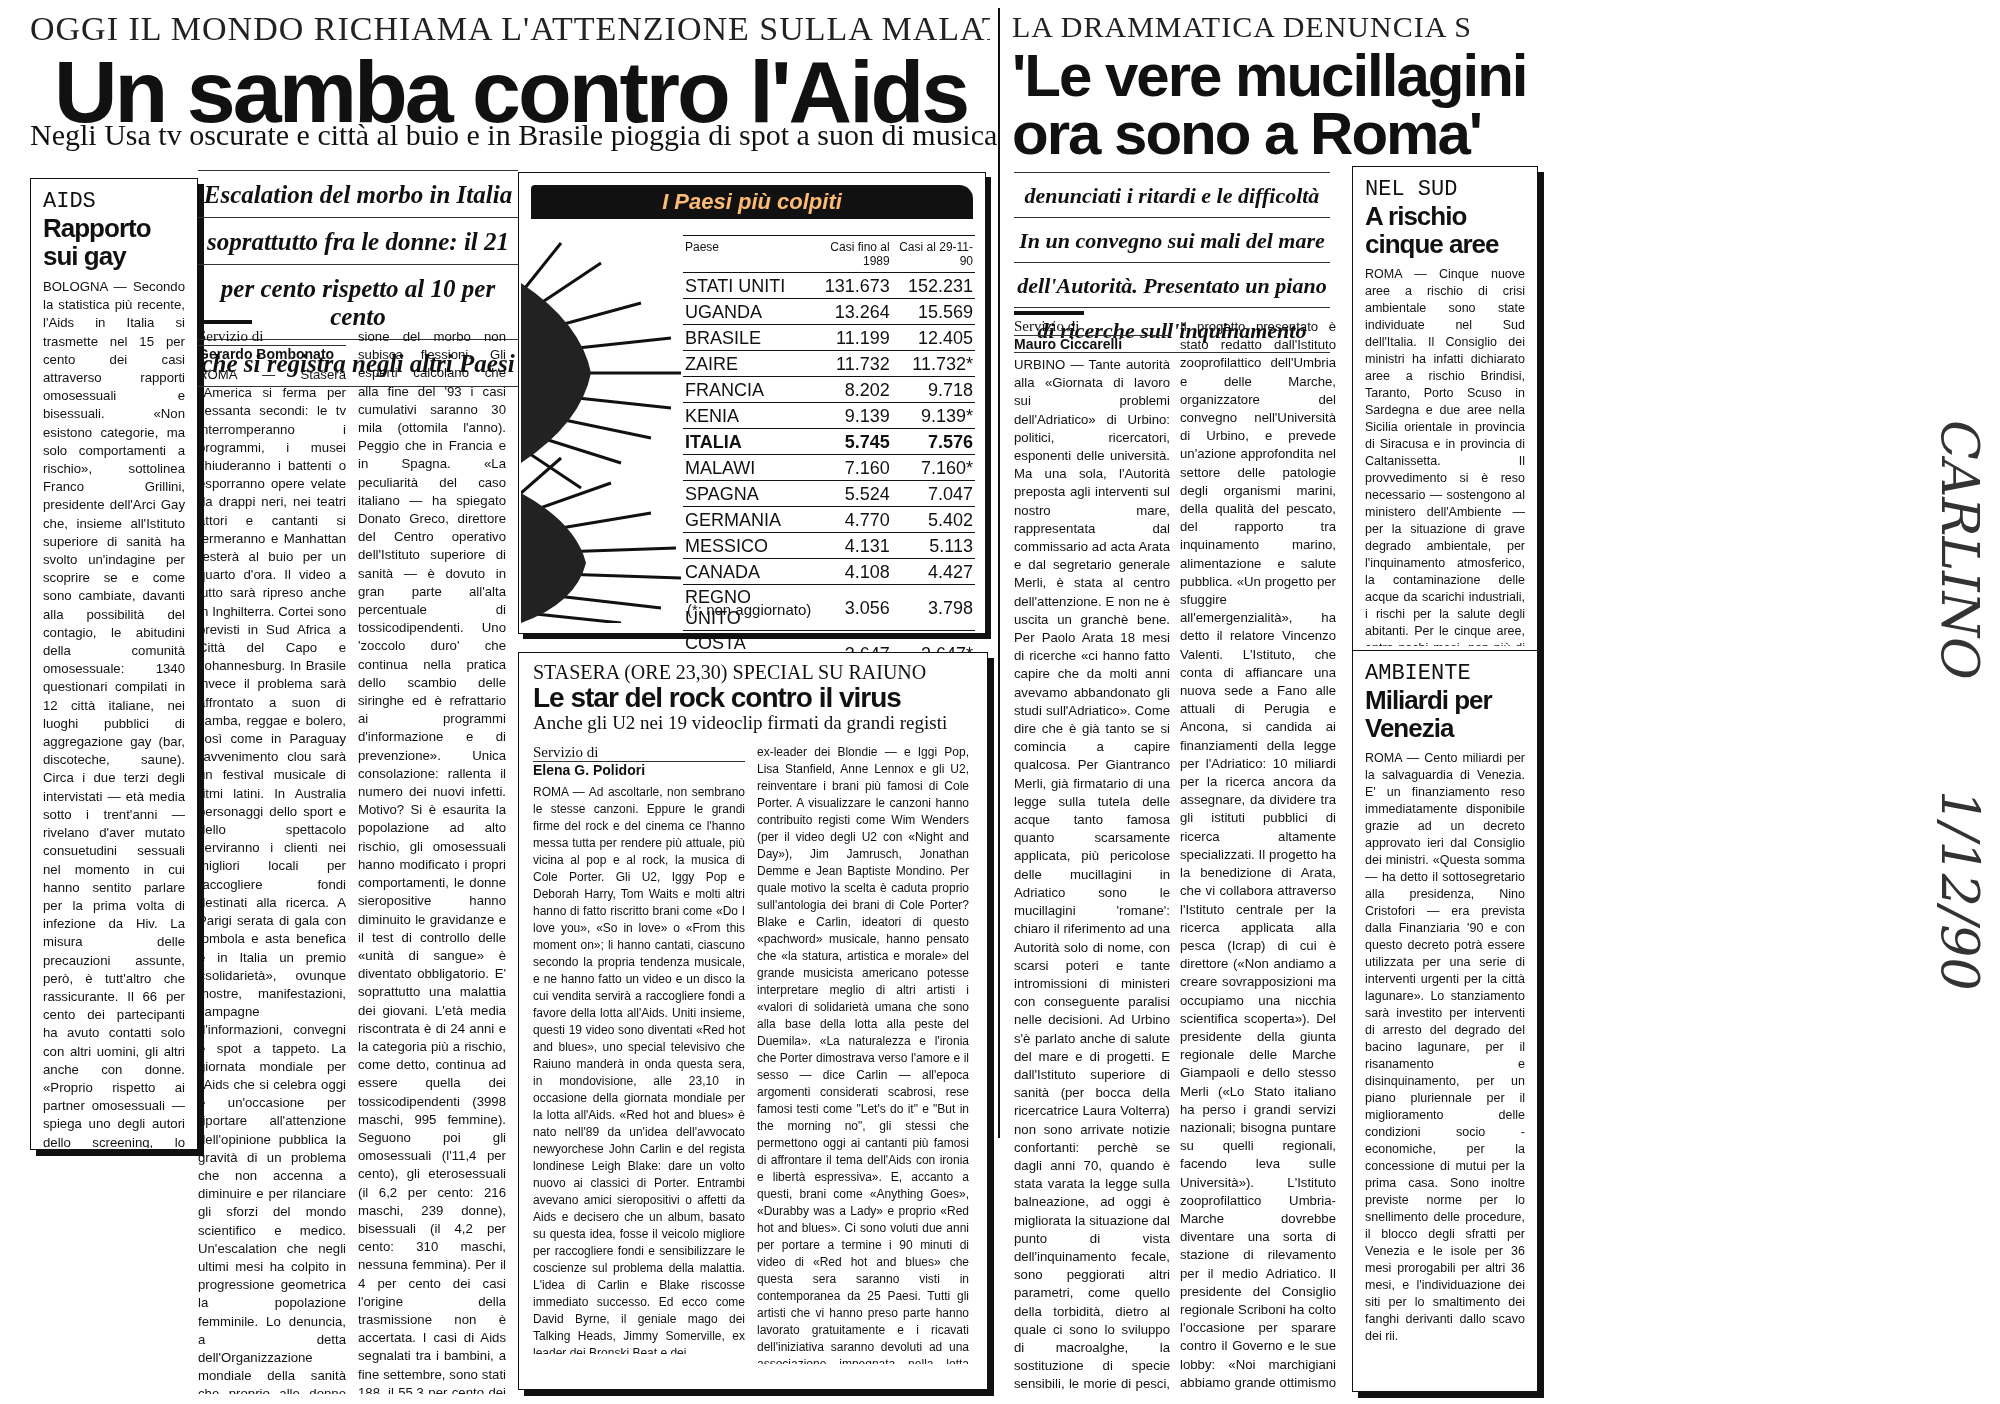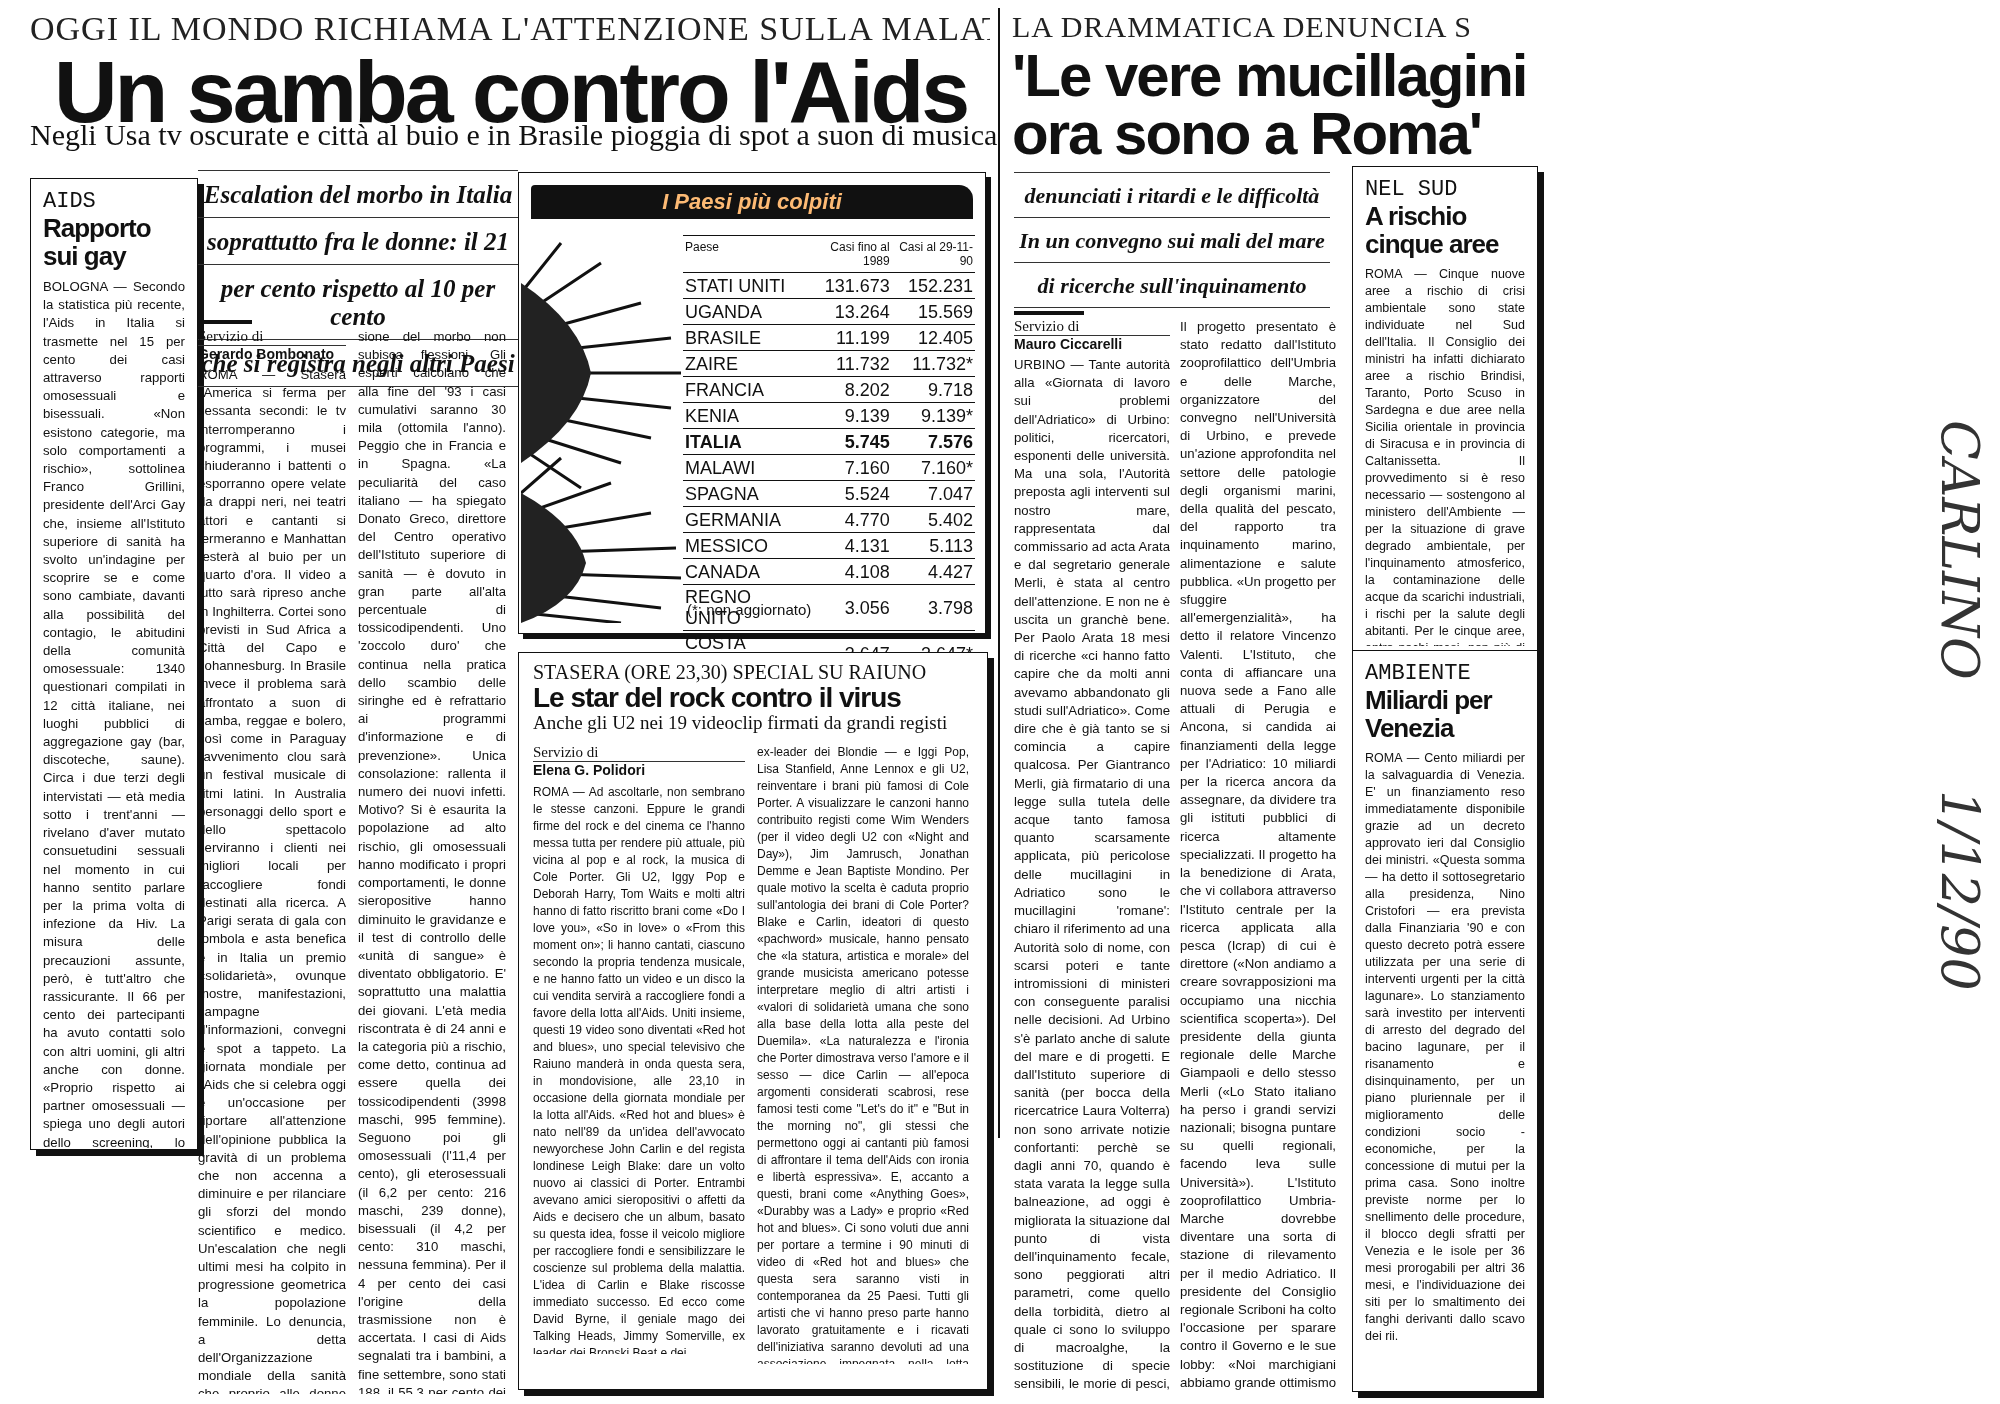--- a/index.html
+++ b/index.html
@@ -172,20 +172,21 @@
   </div>
 </div>
 
 <div class="abs kicker" style="left:1012px;top:10px;width:460px;height:40px;font-size:30px;">LA DRAMMATICA DENUNCIA SULLA BUROCRAZIA</div>
 <div class="abs headline" style="left:1012px;top:46px;font-size:60px;letter-spacing:-2px;white-space:nowrap;">'Le vere mucillagini</div>
 <div class="abs headline" style="left:1012px;top:104px;font-size:60px;letter-spacing:-2px;white-space:nowrap;">ora sono a Roma'</div>
 
 <div class="abs" style="left:1014px;top:172px;width:316px;border-top:1.5px solid #333;">
   <div class="italic-deck" style="font-size:22px;">denunciati i ritardi e le difficoltà</div>
   <div class="italic-deck" style="font-size:22px;">In un convegno sui mali del mare</div>
+  <div class="italic-deck" style="font-size:22px;">dell'Autorità. Presentato un piano</div>
   <div class="italic-deck" style="font-size:22px;">di ricerche sull'inquinamento</div>
 </div>
 <div class="rule" style="left:1014px;top:311px;width:70px;height:4px;"></div>
 
 <div class="abs" style="left:1014px;top:318px;width:156px;">
   <div class="byline-lbl">Servizio di</div>
   <div class="byline-name">Mauro Ciccarelli</div>
 </div>
 <div class="abs col" style="left:1014px;top:356px;width:156px;height:1036px;">URBINO — Tante autorità alla «Giornata di lavoro sui problemi dell'Adriatico» di Urbino: politici, ricercatori, esponenti delle università. Ma una sola, l'Autorità preposta agli interventi sul nostro mare, rappresentata dal commissario ad acta Arata e dal segretario generale Merli, è stata al centro dell'attenzione. E non ne è uscita un granchè bene. Per Paolo Arata 18 mesi di ricerche «ci hanno fatto capire che da molti anni avevamo abbandonato gli studi sull'Adriatico». Come dire che è già tanto se si comincia a capire qualcosa. Per Giantranco Merli, già firmatario di una legge sulla tutela delle acque tanto famosa quanto scarsamente applicata, più pericolose delle mucillagini in Adriatico sono le mucillagini 'romane': chiaro il riferimento ad una Autorità solo di nome, con scarsi poteri e tante intromissioni di ministeri con conseguente paralisi nelle decisioni. Ad Urbino s'è parlato anche di salute del mare e di progetti. E dall'Istituto superiore di sanità (per bocca della ricercatrice Laura Volterra) non sono arrivate notizie confortanti: perchè se dagli anni 70, quando è stata varata la legge sulla balneazione, ad oggi è migliorata la situazione dal punto di vista dell'inquinamento fecale, sono peggiorati altri parametri, come quello della torbidità, dietro al quale ci sono lo sviluppo di macroalghe, la sostituzione di specie sensibili, le morie di pesci, le mucillagini, le alghe tossiche: e perchè alla «bonifica 'apparente' della situazione igienica ha corrisposto un aumento dei batteri ambientali. I quali, oltre una certa soglia, diventano patogeni». La mucillagine, ha spiegato Volterra, è una patologia. L'eutrofizzazione può causare un effetto diretto sugli organismi marini ma anche indiretto con la produzione di biotossine, come testimoniano le morie di pesci anche in</div>
 <div class="abs col" style="left:1180px;top:318px;width:156px;height:1074px;">Il progetto presentato è stato redatto dall'Istituto zooprofilattico dell'Umbria e delle Marche, organizzatore del convegno nell'Università di Urbino, e prevede un'azione approfondita nel settore delle patologie degli organismi marini, della qualità del pescato, del rapporto tra inquinamento marino, alimentazione e salute pubblica. «Un progetto per sfuggire all'emergenzialità», ha detto il relatore Vincenzo Valenti. L'Istituto, che conta di affiancare una nuova sede a Fano alle attuali di Perugia e Ancona, si candida ai finanziamenti della legge per l'Adriatico: 10 miliardi per la ricerca ancora da assegnare, da dividere tra gli istituti pubblici di ricerca altamente specializzati. Il progetto ha la benedizione di Arata, che vi collabora attraverso l'Istituto centrale per la ricerca applicata alla pesca (Icrap) di cui è direttore («Non andiamo a creare sovrapposizioni ma occupiamo una nicchia scientifica scoperta»). Del presidente della giunta regionale delle Marche Giampaoli e dello stesso Merli («Lo Stato italiano ha perso i grandi servizi nazionali; bisogna puntare su quelli regionali, facendo leva sulle Università»). L'Istituto zooprofilattico Umbria-Marche dovrebbe diventare una sorta di stazione di rilevamento per il medio Adriatico. Il presidente del Consiglio regionale Scriboni ha colto l'occasione per sparare contro il Governo e le sue lobby: «Noi marchigiani abbiamo grande ottimismo e lavoriamo come cani. Ebbene cosa riceviamo? Abbiamo approvato per primi il Piano paesistico e lo Stato se n'è dimenticato; abbiamo fatto la grande battaglia per il Parco dei Sibillini e ancora non abbiamo visto una lira; il Piano triennale per l'ambiente ci criminalizza, Roma ci boccia le schede Fio. Qui è in discussione la dignità di una regione: anche stavolta abbiamo affidato allo Stato speranze e fiducia; chiediamo che la vicenda Adriatico sia</div>

